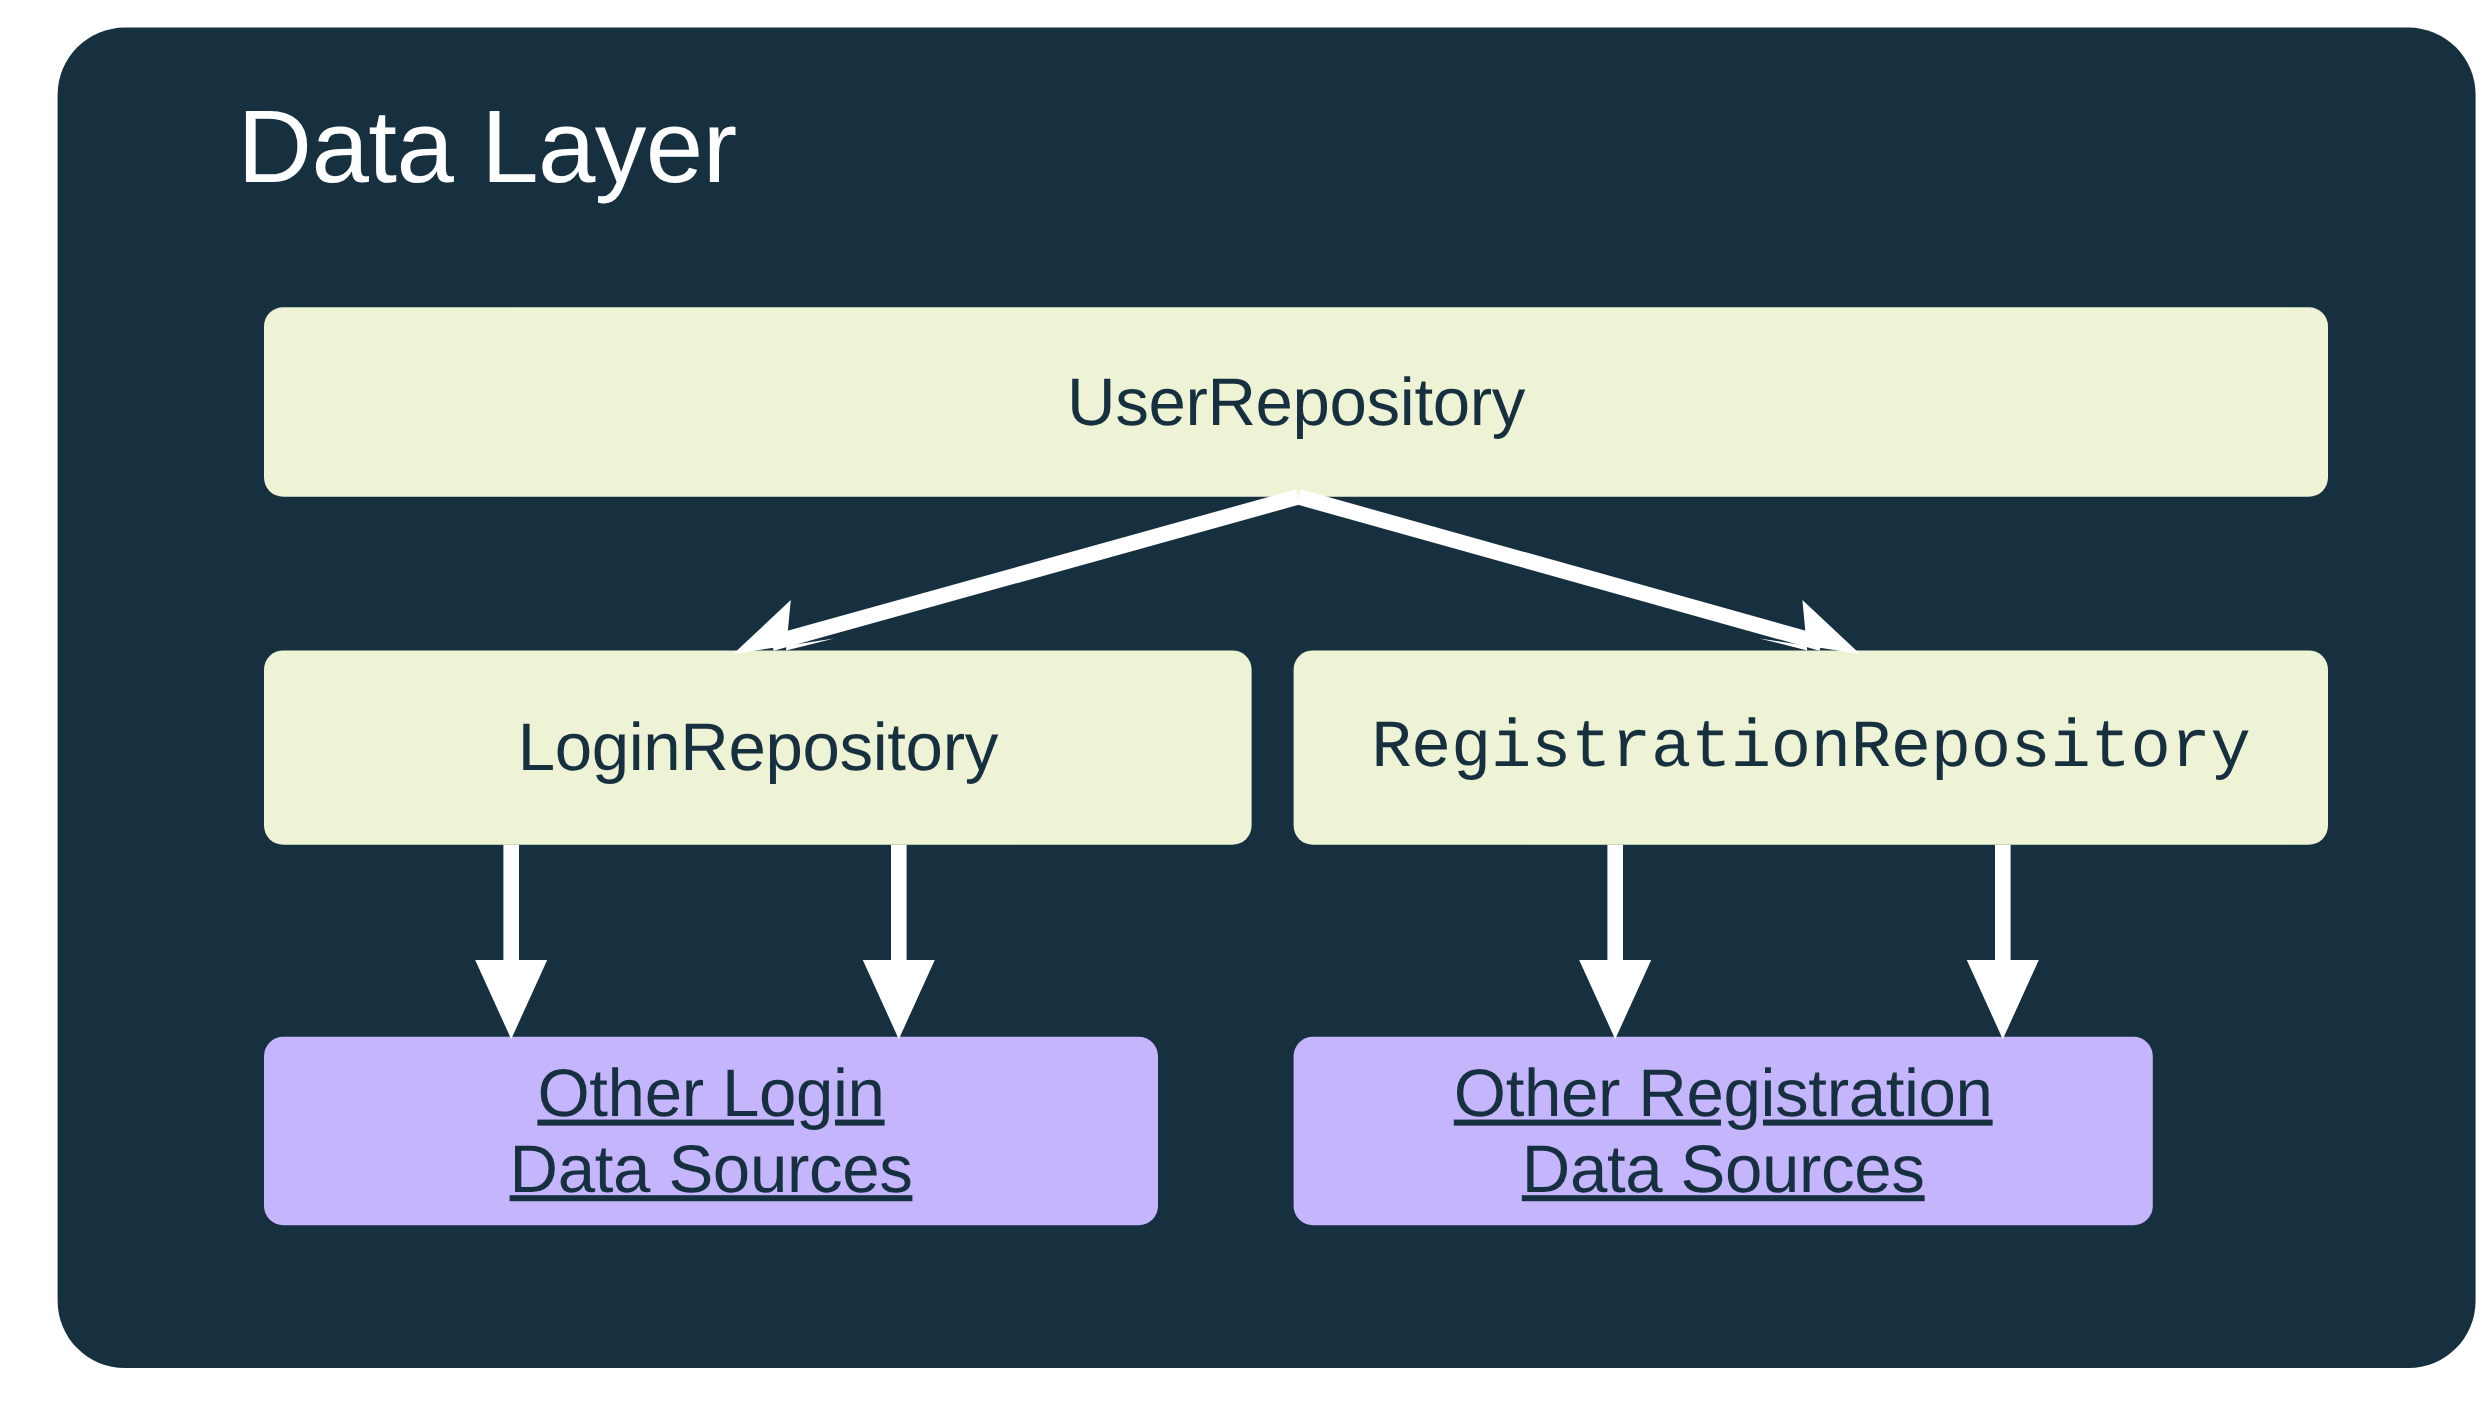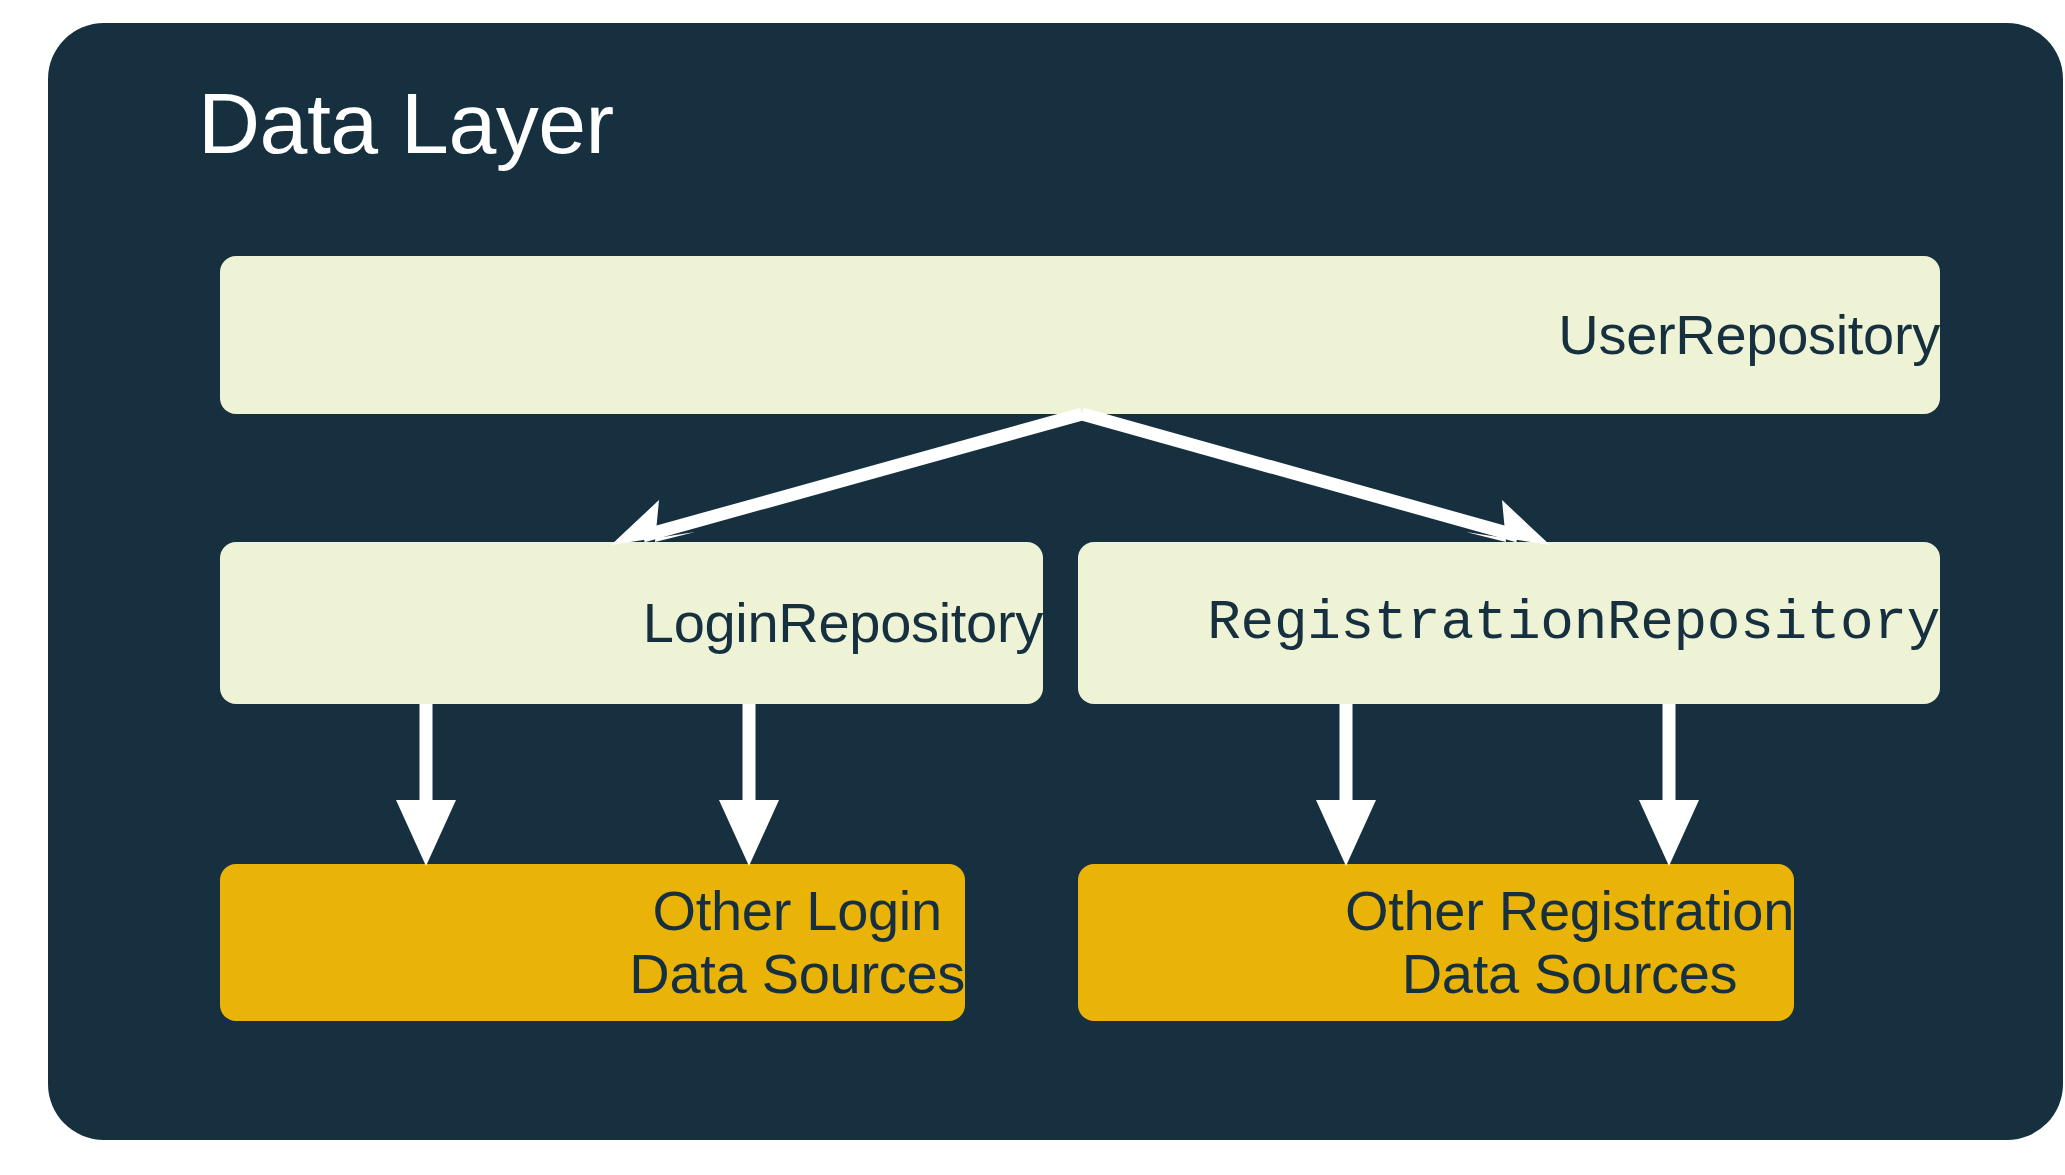--- a/index.html
+++ b/index.html
@@ -46,30 +46,30 @@
     white-space: nowrap;
   }
 
   
   .node {
     position: absolute;
     box-sizing: border-box;
     border-radius: 16px;
     display: flex;
     align-items: center;
-    justify-content: flex-end;
+    justify-content: center;
     text-align: center;
     color: #16303F;
     font-size: 56px;
     line-height: 1.12;
     font-weight: 400;
     letter-spacing: -0.3px;
   }
   .node.repo      { background: #EEF3D6; }
-  .node.source    { background: #eab308; }
+  .node.source    { background: #c4b5fd; text-decoration: underline; }
 
   
   #node-user-repository {
     left: 197px;  top: 256px;
     width: 1720px; height: 158px;
   }
 
   
   #node-login-repository {
     left: 197px;  top: 542px;

